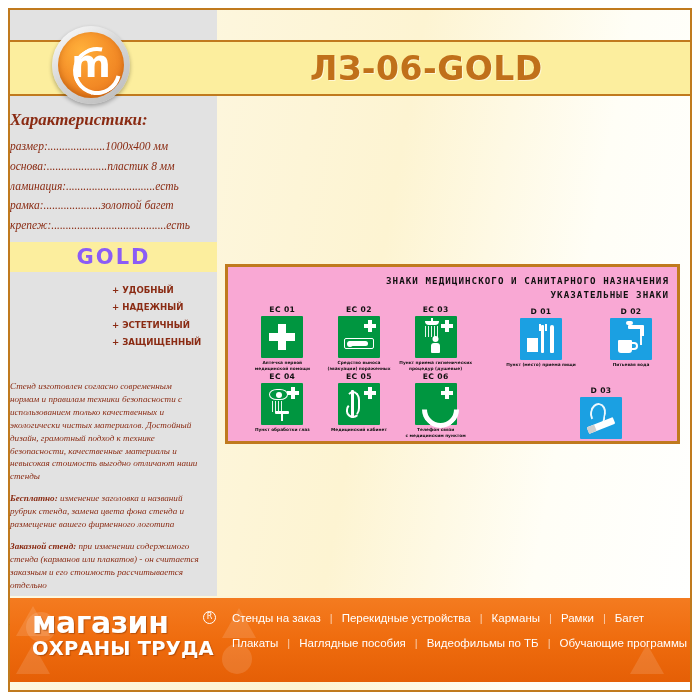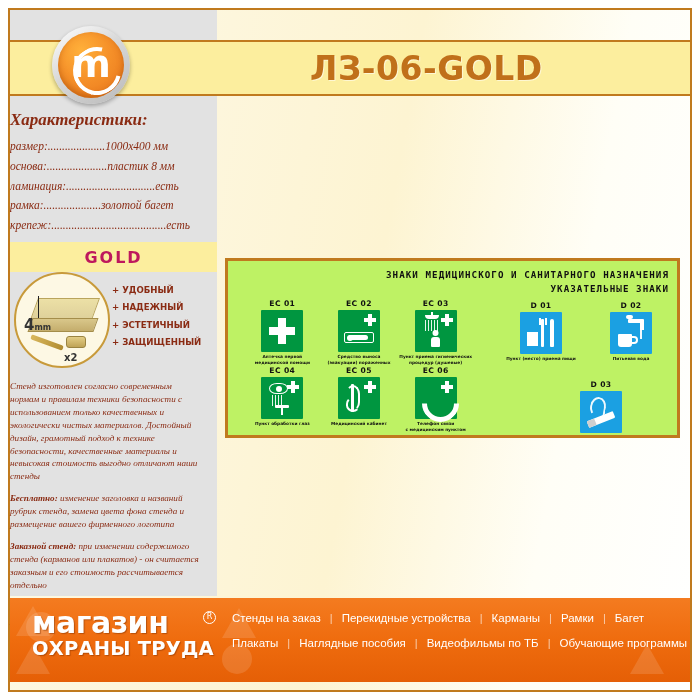--- a/index.html
+++ b/index.html
@@ -115,21 +115,21 @@
 
   
   .gold-band {
     position: absolute;
     left: 0; top: 232px;
     width: 207px; height: 30px;
     background: #fcee9e;
     display: flex; align-items: center; justify-content: center;
   }
   .gold-band span {
-    font-size: 16px; font-weight: bold; color: #be185d;
+    font-size: 21px; font-weight: bold; color: #8b5cf6;
     letter-spacing: 2px;
     font-family: "DejaVu Sans", sans-serif;
   }
 
   
   .frame-ill {
     position: absolute;
     left: 14px; top: 272px;
     width: 96px; height: 96px;
     border-radius: 50%;
@@ -201,23 +201,23 @@
     font-size: 9.1px; font-style: italic;
     color: #8a2b13; line-height: 1.42;
     margin-bottom: 9px;
     font-family: "Liberation Serif", serif;
   }
   .desc b { font-weight: bold; font-style: italic; }
 
   
   .sign-panel {
     position: absolute;
-    left: 225px; top: 258px;
+    left: 225px; top: 264px;
     width: 455px; height: 180px;
-    background: #bef264;
+    background: #f9a8d4;
     border: 3px solid #c07a1e;
     overflow: hidden;
   }
   .sign-head {
     position: absolute;
     right: 8px; top: 7px;
     text-align: right;
   }
   .sign-head .l1, .sign-head .l2 {
     font-size: 9.2px; font-weight: bold; color: #111;
@@ -556,29 +556,20 @@
 
   <div class="chars">
     <h2>Характеристики:</h2>
     <div class="row">размер:....................1000х400  мм</div>
     <div class="row">основа:.....................пластик 8 мм</div>
     <div class="row">ламинация:...............................есть</div>
     <div class="row">рамка:....................золотой багет</div>
     <div class="row">крепеж:........................................есть</div>
   </div>
 
-  <div class="frame-ill">
-    <div class="fi-board"></div>
-    <div class="fi-board2"></div>
-    <div class="fi-tick"></div>
-    <div class="fi-mm"><span>4</span><small>mm</small></div>
-    <div class="fi-screw"></div>
-    <div class="fi-plate"></div>
-    <div class="fi-x2">x2</div>
-  </div>
 
   <div class="features">
     <div>+ УДОБНЫЙ</div>
     <div>+ НАДЕЖНЫЙ</div>
     <div>+ ЭСТЕТИЧНЫЙ</div>
     <div>+ ЗАЩИЩЕННЫЙ</div>
   </div>
 
   <div class="desc">
     <p>Стенд изготовлен согласно современным нормам и правилам техники безопасности с использованием только качественных и экологически чистых материалов. Достойный дизайн, грамотный подход к технике безопасности, качественные материалы и невысокая стоимость выгодно отличают наши стенды</p>

